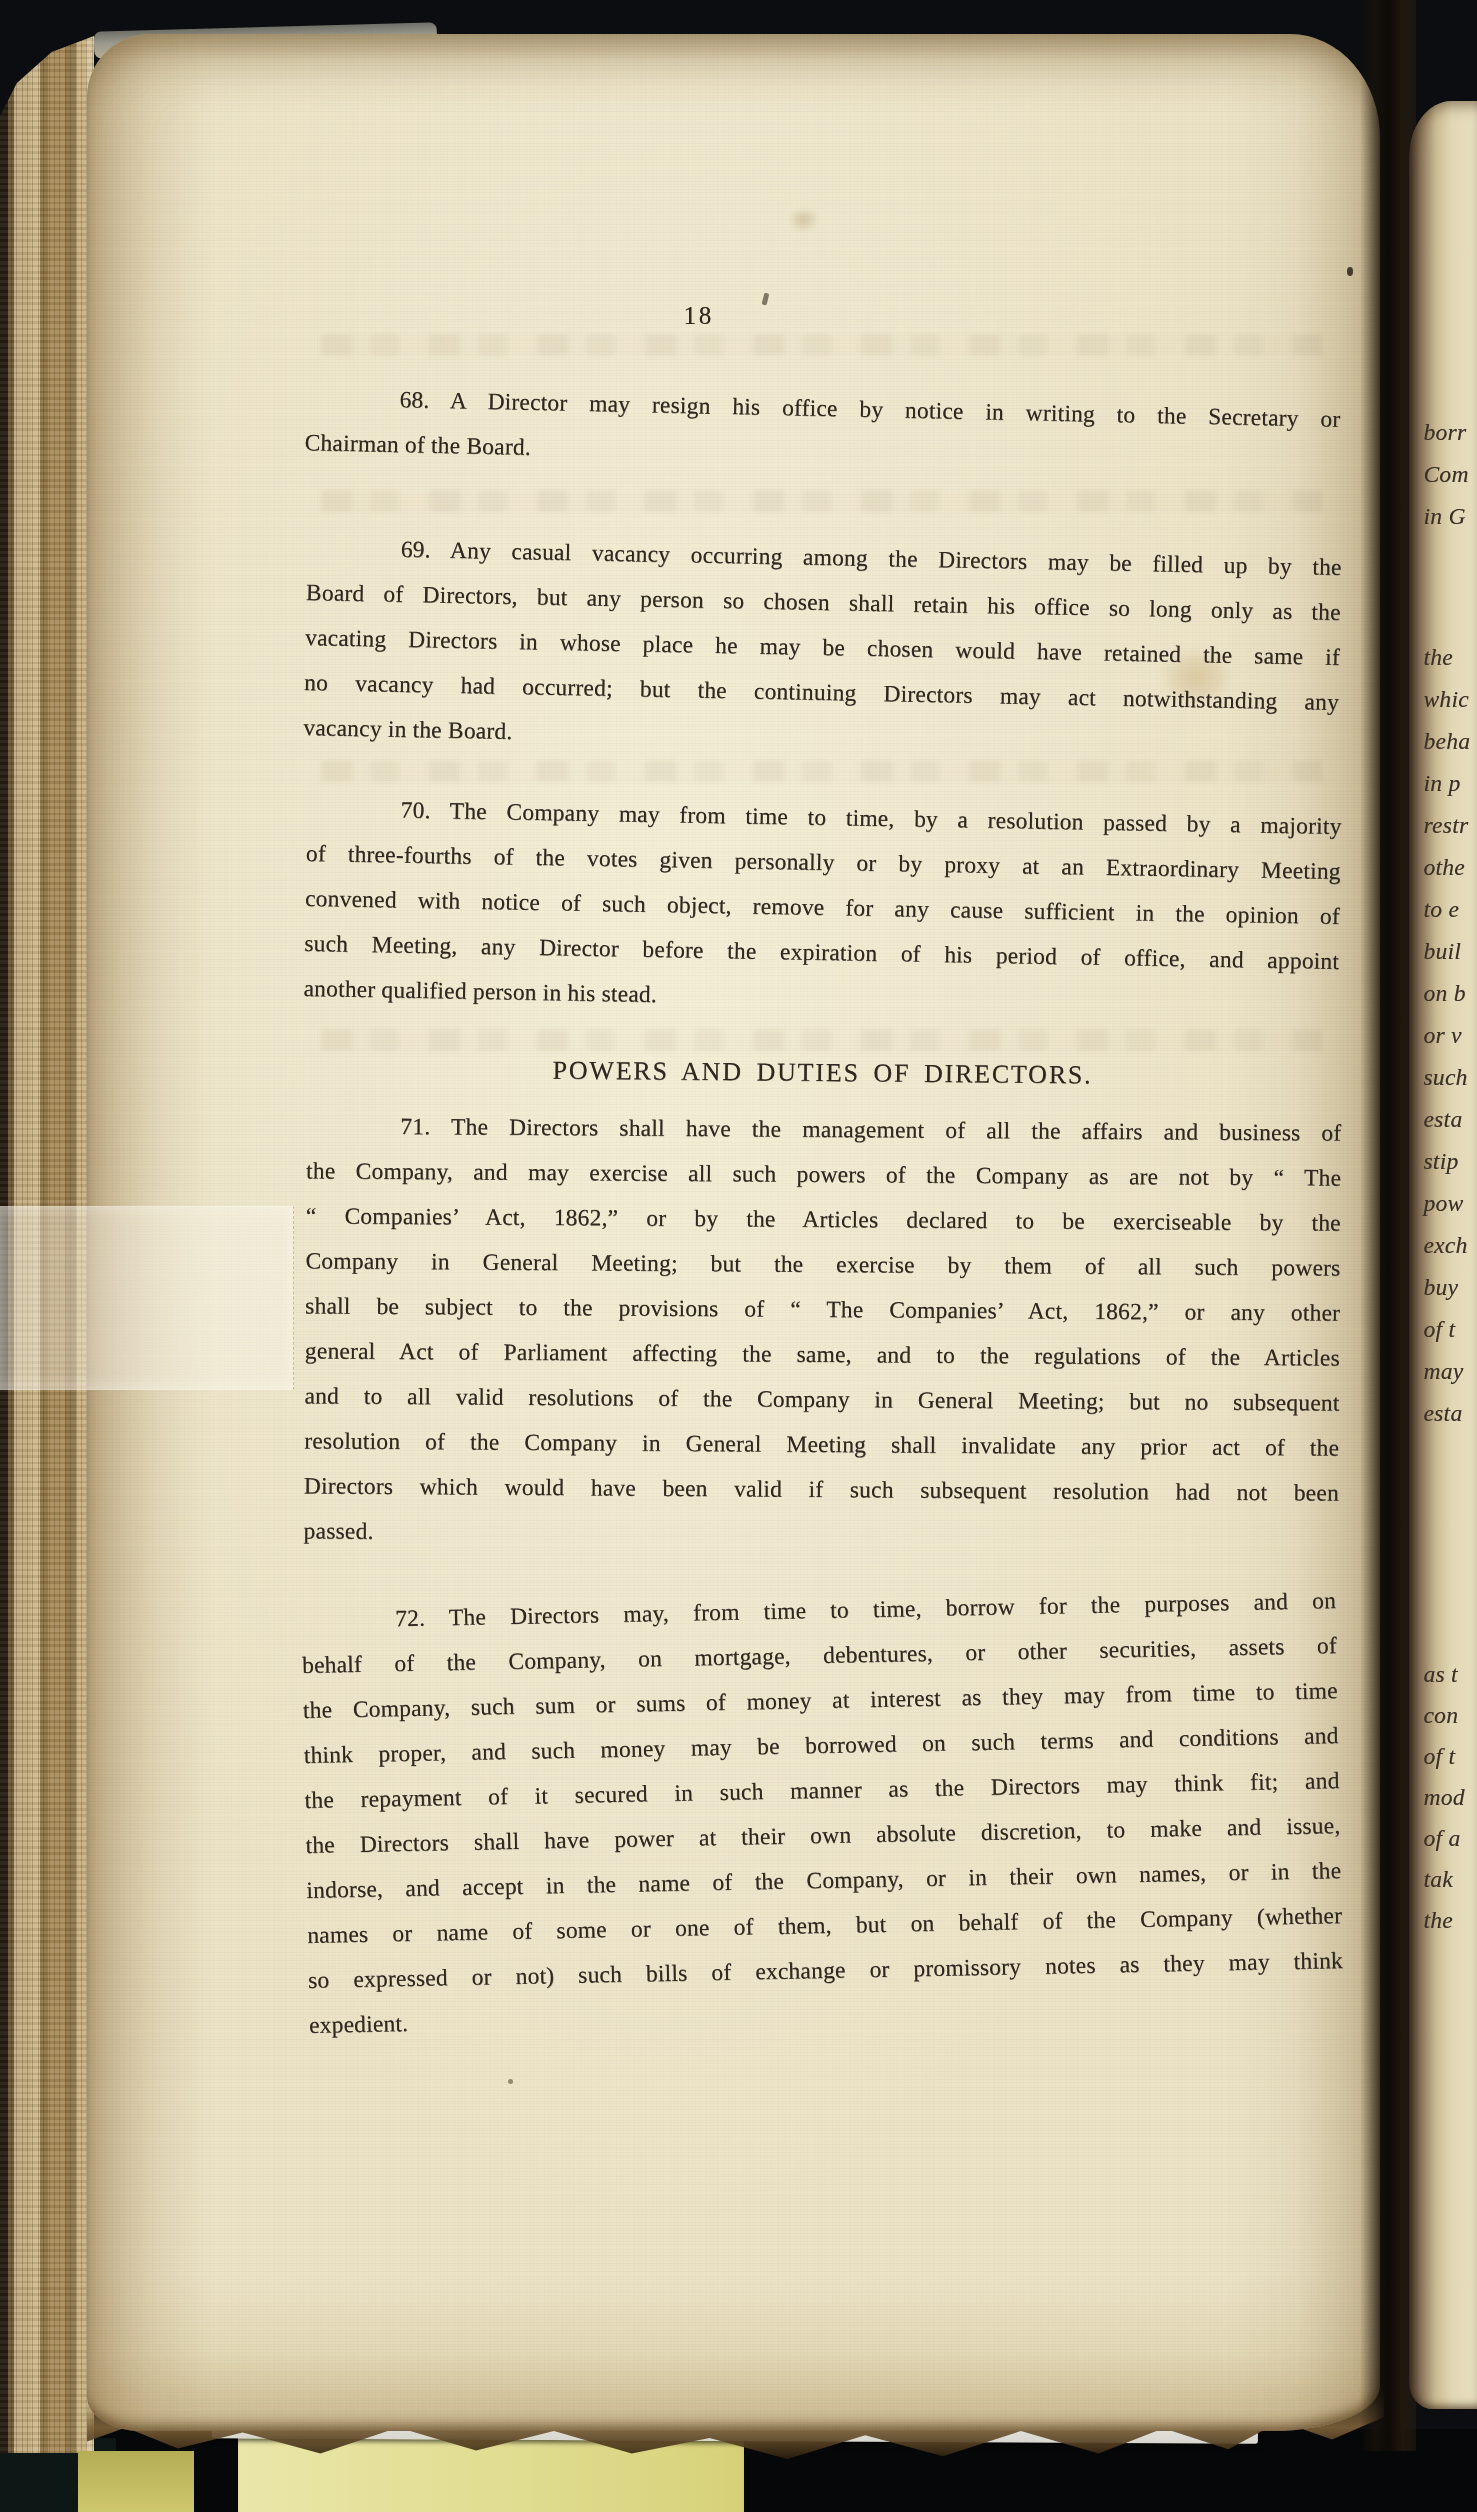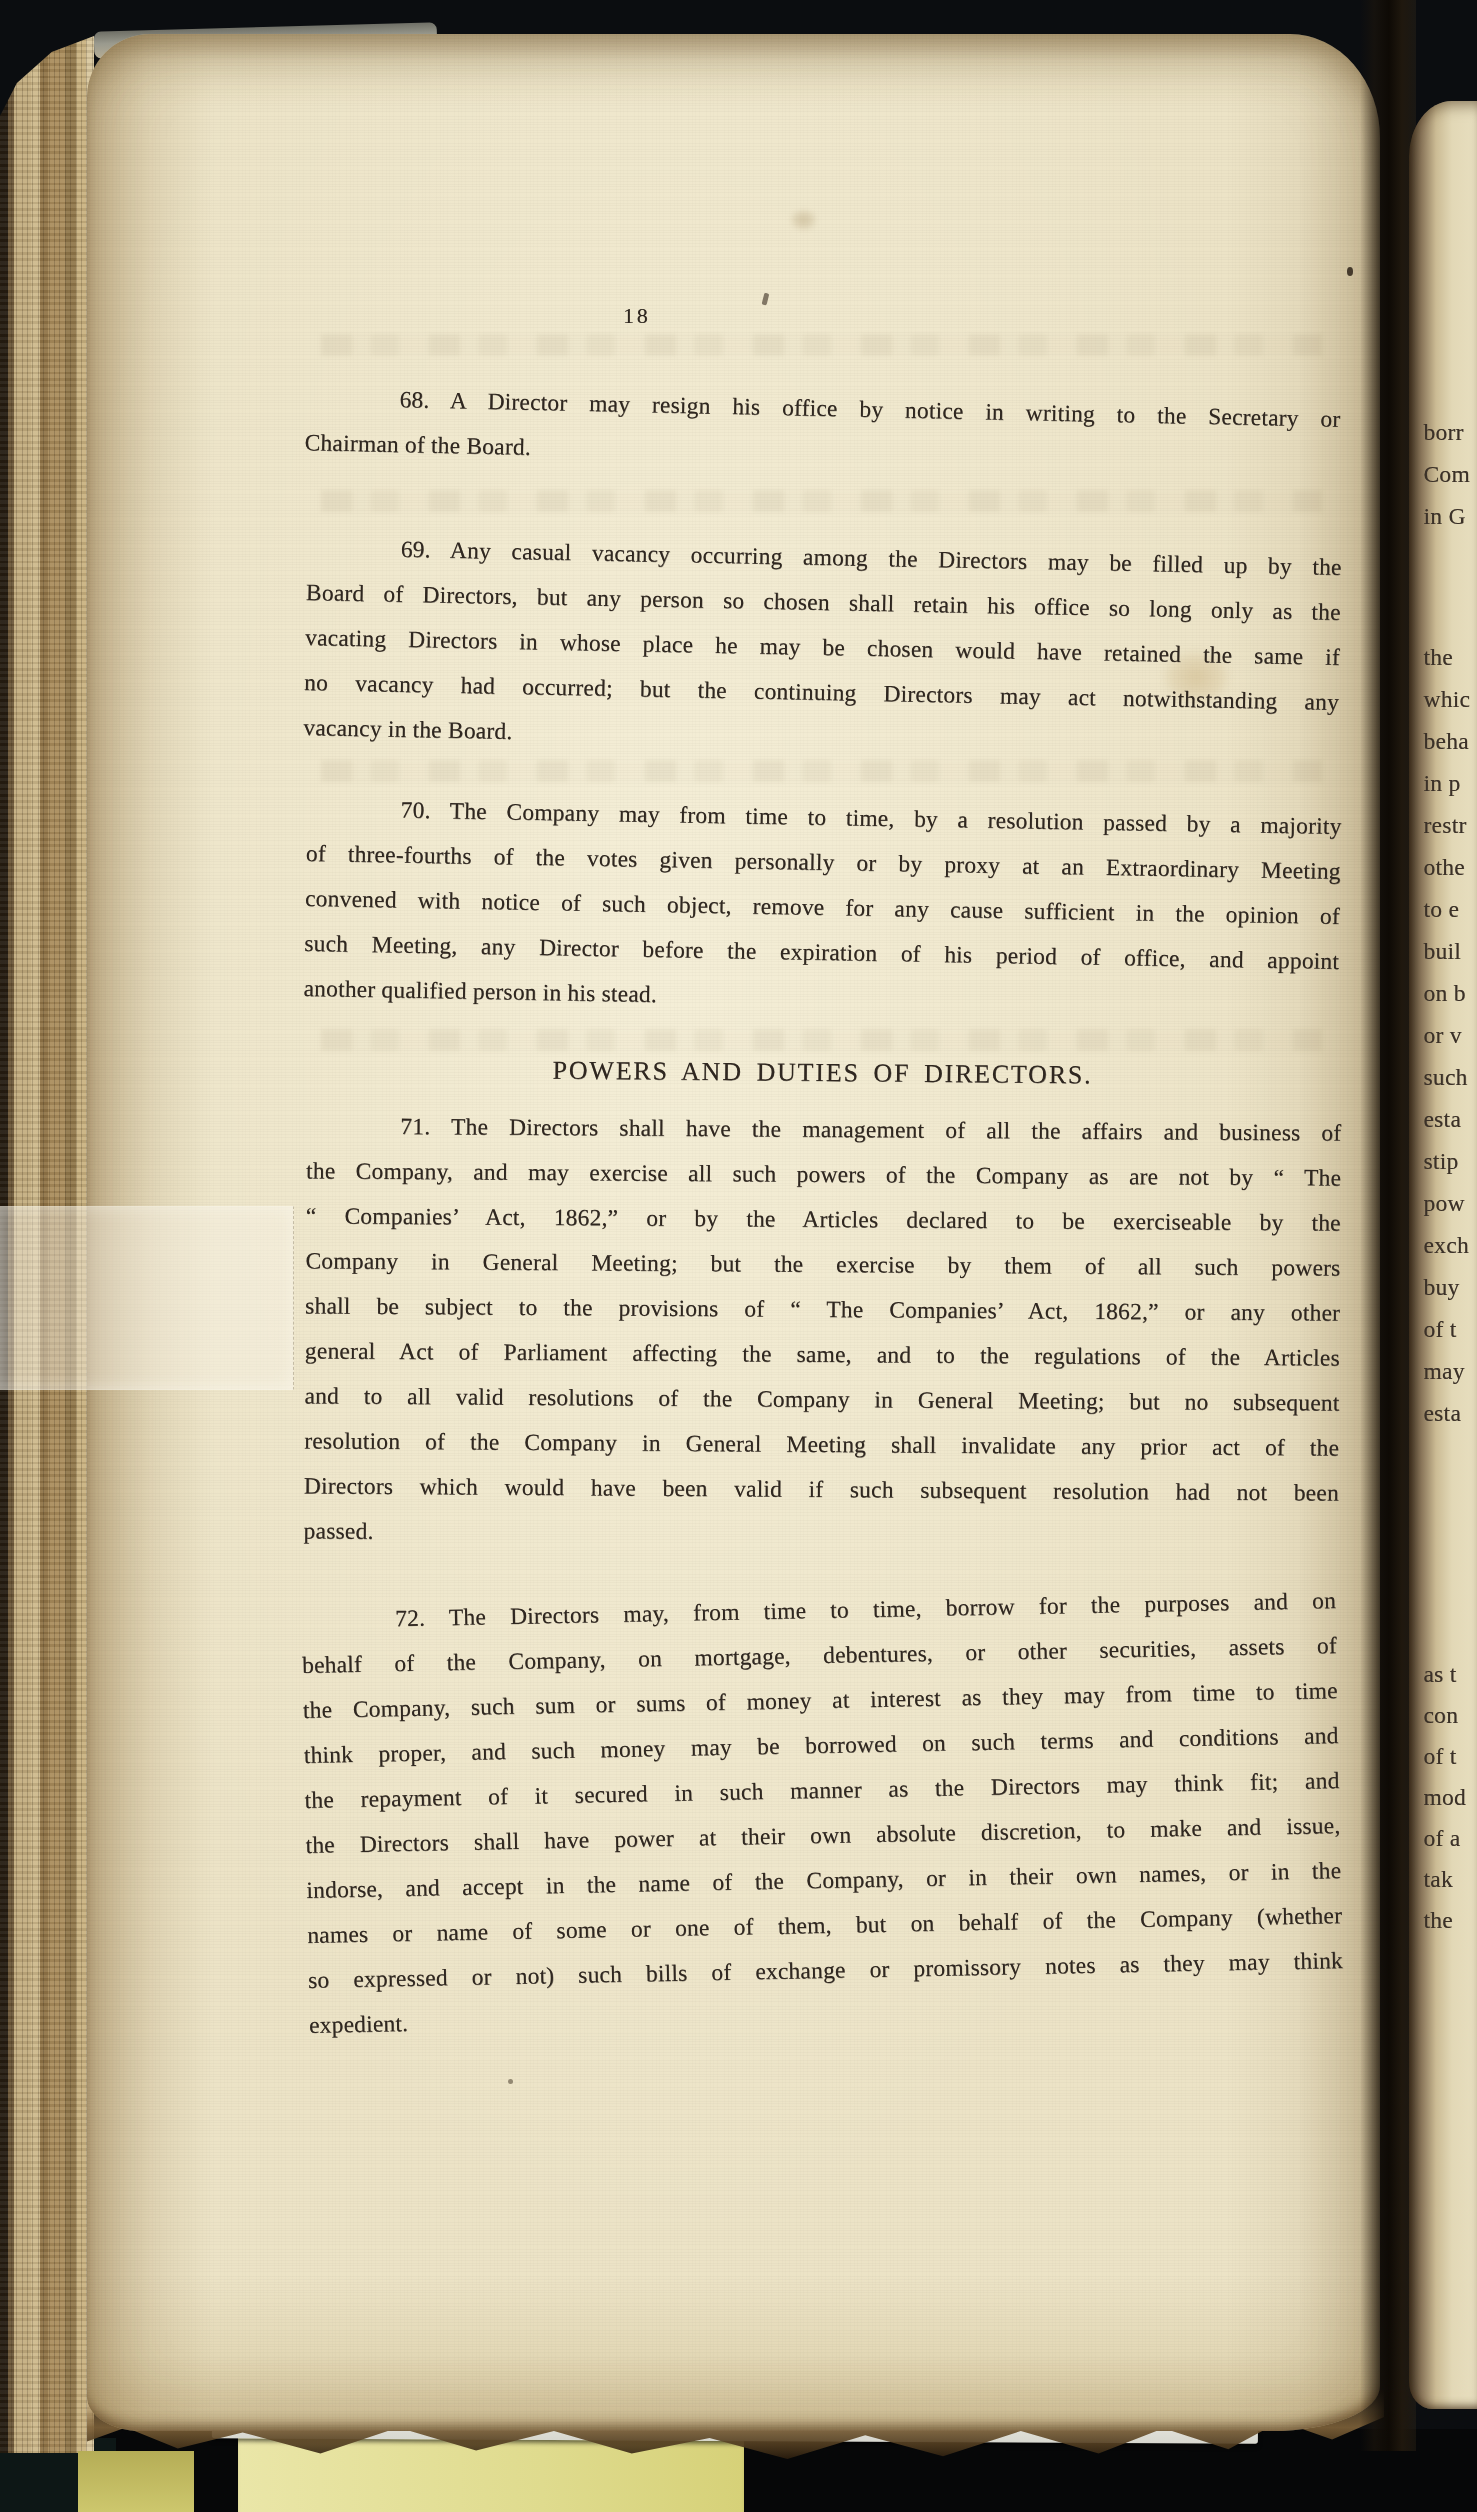--- a/index.html
+++ b/index.html
@@ -52,20 +52,21 @@
   .gutter{
     left:1360px;top:0;width:56px;height:2451px;z-index:41;
     background:linear-gradient(90deg, rgba(25,18,10,0) 0, rgba(30,22,12,0.55) 14.4px, #0e0a05 29px, rgba(35,26,14,0.85) 42px, rgba(70,55,32,0.25) 56px);
   }
   .right-page{
     left:1409px;top:101px;width:69px;height:2308px;z-index:42;
     background:linear-gradient(90deg,#3a2d1d 0,#8a765a 12.6px,#cbbb94 27px,#e2d8b6 43px,#e8dfc0 69px);
     border-top-left-radius:43px 56px;
     border-bottom-left-radius:23.5px 27px;
     box-shadow:inset 0 -7.2px 9px -4.5px rgba(60,40,20,0.75), inset 0 12.6px 14.4px -9px rgba(70,50,25,0.6);
+    font-style:italic;
   }
   .frag-group{position:absolute;left:14.4px;width:63px;}
   .frag{
     height:42px;line-height:42px;font-size:23.5px;color:#3b3128;
     letter-spacing:0.3px;white-space:nowrap;
     text-shadow:0.3px 0.4px 0.6px rgba(55,45,35,0.5);
   }
   .fg1{top:310px;} .fg1 .frag{height:42px;line-height:42px;}
   .fg2{top:535px;}
   .fg3{top:1553px;} .fg3 .frag{height:41px;line-height:41px;}
@@ -86,22 +87,22 @@
   .p69{top:535px;transform:rotate(1.1deg);}
   .p70{top:795px;transform:rotate(1.0deg);}
   .p71{top:1107px;transform:rotate(0.4deg);}
   .p72{top:1588px;transform:rotate(-1.1deg);}
   .heading-line{
     left:305px;top:1050px;width:1035px;height:45px;line-height:45px;
     font-size:26px;letter-spacing:1.8px;word-spacing:5.4px;text-align:center;
     transform:rotate(0.5deg);
   }
   .page-num{
-    left:623px;top:298px;width:126px;height:36px;line-height:36px;
-    text-align:left;font-size:22px;letter-spacing:2.7px;
+    left:588px;top:298px;width:126px;height:36px;line-height:36px;
+    text-align:right;font-size:25px;letter-spacing:2.7px;
   }
 
   
   .ghost{
     left:321px;width:1001px;height:21.7px;z-index:41;opacity:0.38;filter:blur(2.3px);
     background:repeating-linear-gradient(90deg, rgba(125,108,78,0.22) 0 31px, rgba(125,108,78,0.05) 31px 50px, rgba(125,108,78,0.18) 50px 78px, rgba(125,108,78,0.04) 78px 108px);
   }
   .g1{top:334px;} .g2{top:490px;} .g3{top:760px;} .g4{top:1029px;}
   .stain1{left:1165px;top:652px;width:63px;height:50px;z-index:44;border-radius:50%;
     background:radial-gradient(rgba(190,160,105,0.4),rgba(190,160,105,0));filter:blur(4.5px);}

